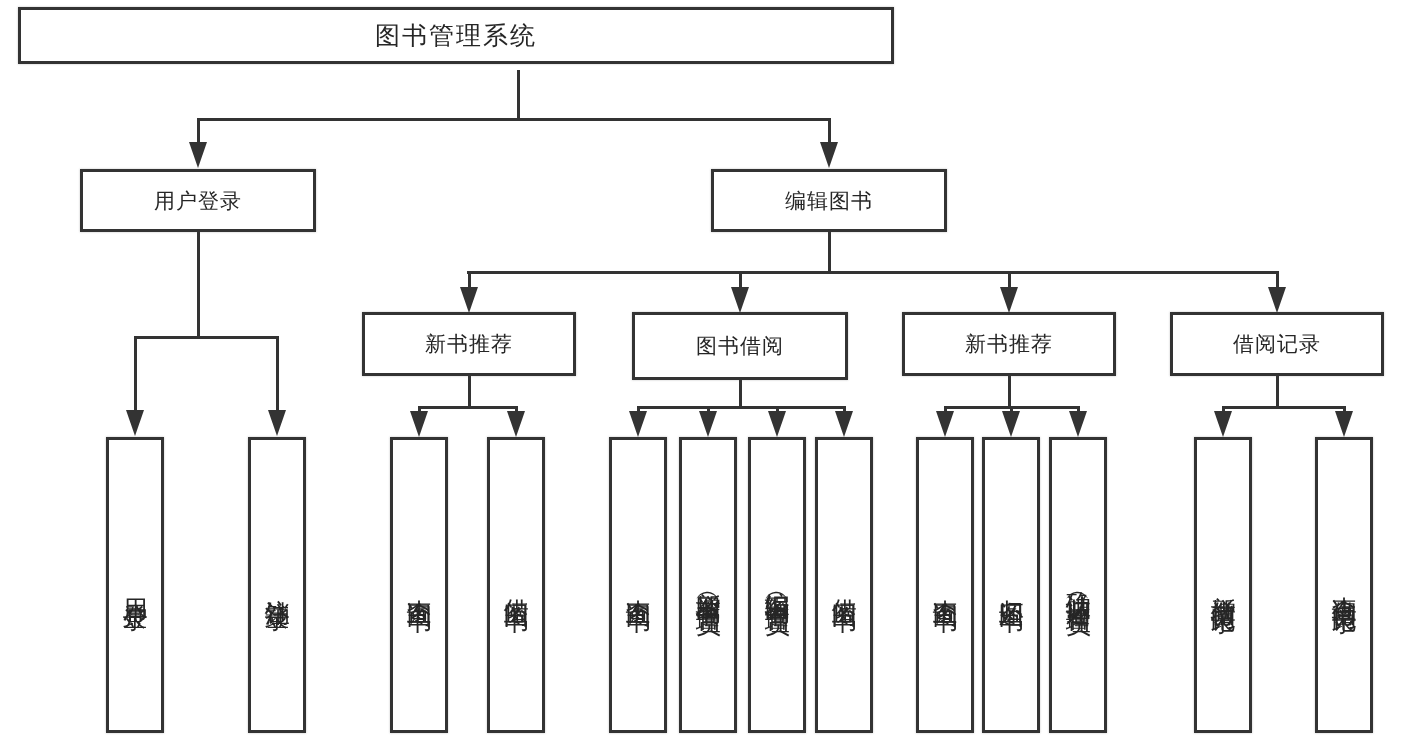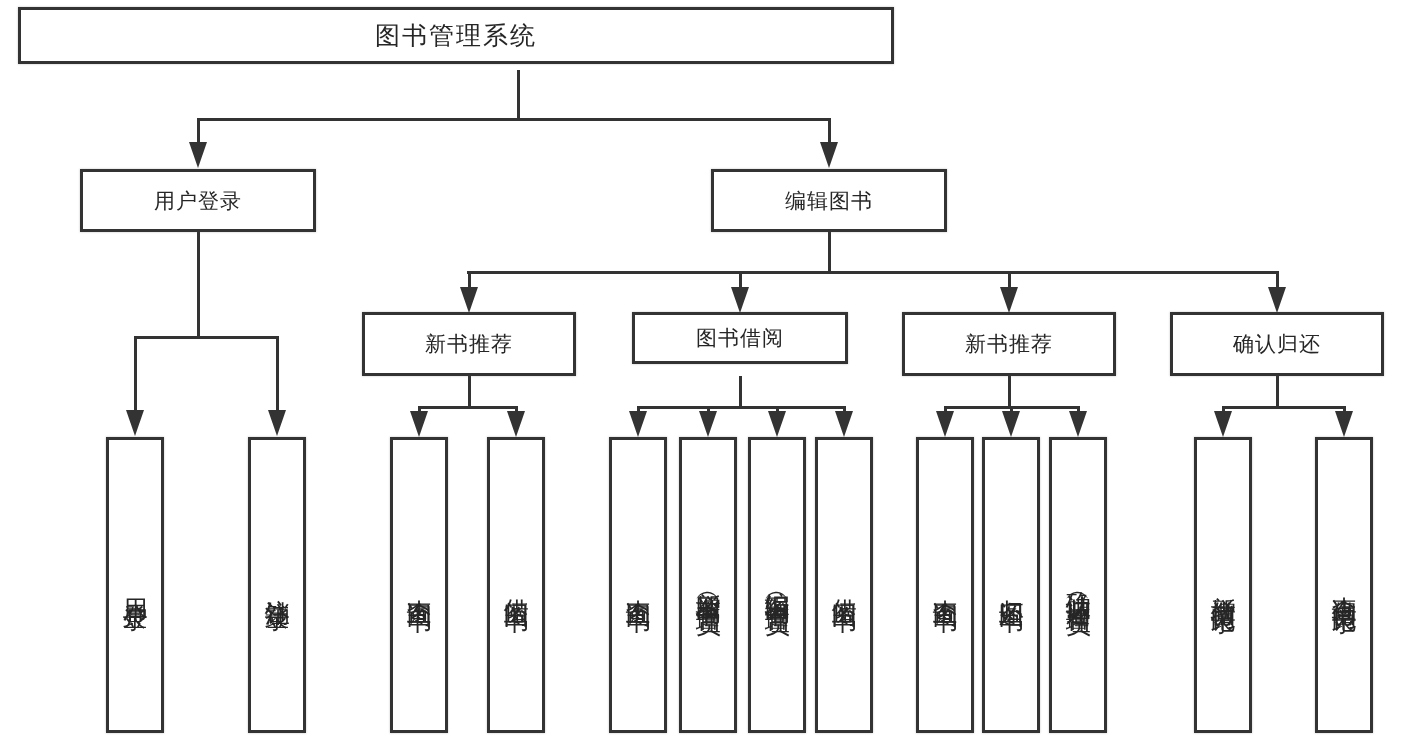--- a/index.html
+++ b/index.html
@@ -104,28 +104,28 @@
   <div class="box" style="left:80px;top:169px;width:236px;height:63px;">
     <span class="hlabel">用户登录</span>
   </div>
   <div class="box" style="left:711px;top:169px;width:236px;height:63px;">
     <span class="hlabel">编辑图书</span>
   </div>
 
   <div class="box" style="left:362px;top:312px;width:214px;height:64px;">
     <span class="hlabel">新书推荐</span>
   </div>
-  <div class="box" style="left:632px;top:312px;width:216px;height:52px;">
+  <div class="box" style="left:632px;top:312px;width:216px;height:68px;">
     <span class="hlabel">图书借阅</span>
   </div>
   <div class="box" style="left:902px;top:312px;width:214px;height:64px;">
     <span class="hlabel">新书推荐</span>
   </div>
   <div class="box" style="left:1170px;top:312px;width:214px;height:64px;">
-    <span class="hlabel">确认归还</span>
+    <span class="hlabel">借阅记录</span>
   </div>
 
   <div class="box leaf" style="left:106px;top:437px;width:58px;height:296px;">
     <span class="vlabel">用户登录</span>
   </div>
   <div class="box leaf" style="left:248px;top:437px;width:58px;height:296px;">
     <span class="vlabel">注销登录</span>
   </div>
 
   <div class="box leaf" style="left:390px;top:437px;width:58px;height:296px;">

